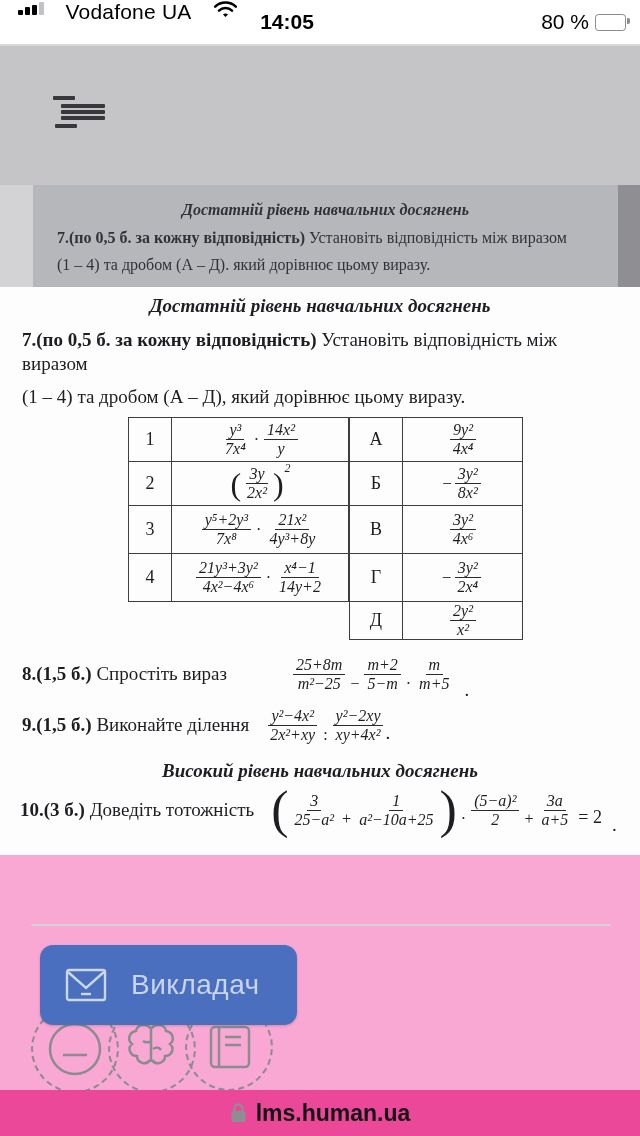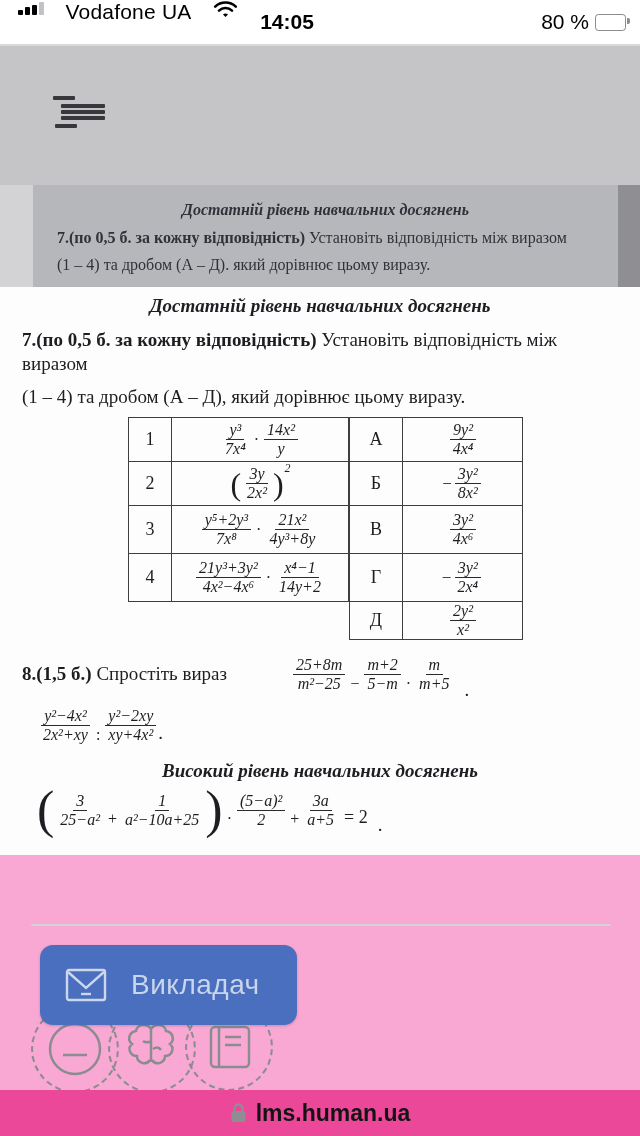--- a/index.html
+++ b/index.html
@@ -302,37 +302,39 @@
         <span class="op">·</span>
         <span class="frac">
             <span class="n">m</span>
             <span class="d">m+5</span>
           </span>
         <span class="tail">.</span>
       </span>
     </div>
 
     <div class="prob p9">
+      <span class="plabel"><b>9.(1,5 б.)</b> <span>Виконайте ділення</span></span>
       <span class="math">
         <span class="frac">
             <span class="n">y²−4x²</span>
             <span class="d">2x²+xy</span>
           </span>
         <span class="op">:</span>
         <span class="frac">
             <span class="n">y²−2xy</span>
             <span class="d">xy+4x²</span>
           </span>
         <span>.</span>
       </span>
     </div>
 
     <div class="hi">Високий рівень навчальних досягнень</div>
 
     <div class="prob p10">
+      <span class="plabel"><b>10.(3 б.)</b> <span>Доведіть тотожність</span></span>
       <span class="math">
         <span class="bigp">(</span>
         <span class="frac">
             <span class="n">3</span>
             <span class="d">25−a²</span>
           </span>
         <span class="op">+</span>
         <span class="frac">
             <span class="n">1</span>
             <span class="d">a²−10a+25</span>

